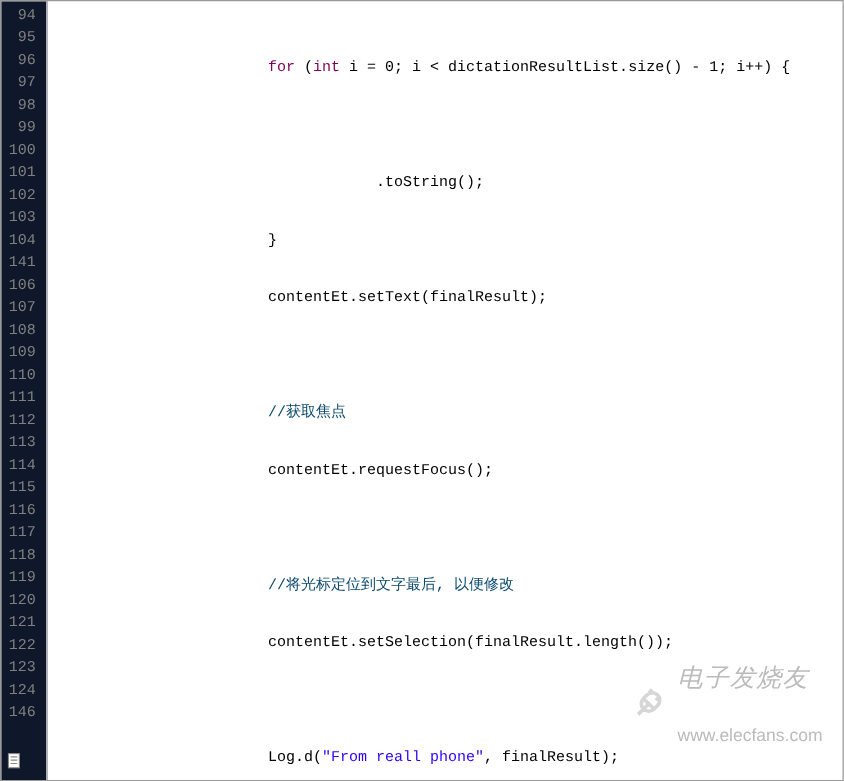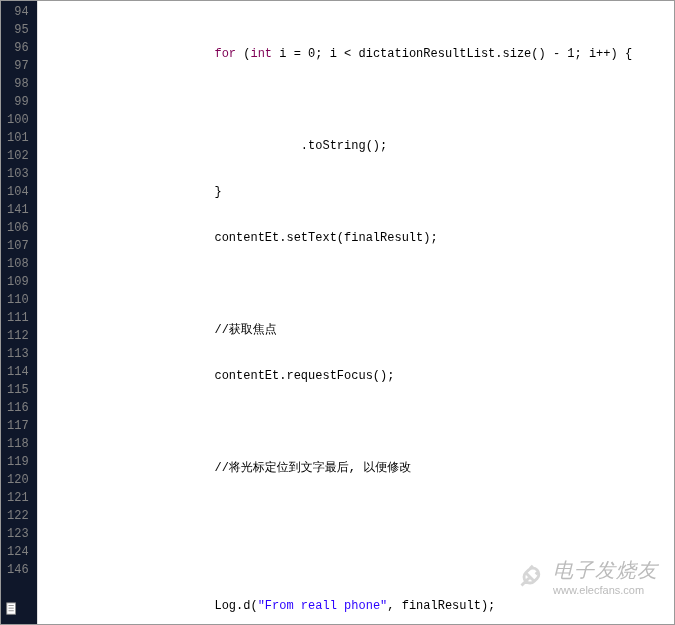--- a/index.html
+++ b/index.html
@@ -37,41 +37,42 @@
       padding-top: 2px;
       padding-left: 4px;
       white-space: pre;
       flex: 1;
     }
     .code-line {
       height: 18px;
       line-height: 18px;
     }
     .kw { color: #7f0055; font-weight: normal; }
-    .comment { color: #000000; }
+    .comment { color: #0c4a6e; }
     .string { color: #2a00ff; }
     .watermark {
       position: absolute;
       right: 16px;
       bottom: 28px;
       color: #bbb;
       font-family: sans-serif;
       font-size: 20px;
       font-style: italic;
       letter-spacing: 1px;
       pointer-events: none;
       display: flex;
       align-items: center;
       gap: 6px;
     }
     .watermark .small {
-      font-size: 11px;
+      font-size: 14px;
       font-style: normal;
       display: block;
       letter-spacing: 0;
+      margin-top: 24px;
     }
     .watermark svg { opacity: 0.6; }
     .bottom-icon {
       position: absolute;
       left: 4px;
       bottom: 4px;
     }
   </style>
 </head>
 <body>
@@ -116,21 +117,21 @@
     <div class="code-line"><span>                        </span><span class="kw">for</span><span> (</span><span class="kw">int</span><span> i = 0; i &lt; dictationResultList.size() - 1; i++) {</span></div>
     <div class="code-line"><span>                            </span></div>
     <div class="code-line"><span>                                    </span><span>.toString();</span></div>
     <div class="code-line"><span>                        </span><span>}</span></div>
     <div class="code-line"><span>                        </span><span>contentEt.setText(finalResult);</span></div>
     <div class="code-line"><span></span><span></span></div>
     <div class="code-line"><span>                        </span><span class="comment">//获取焦点</span></div>
     <div class="code-line"><span>                        </span><span>contentEt.requestFocus();</span></div>
     <div class="code-line"><span></span><span></span></div>
     <div class="code-line"><span>                        </span><span class="comment">//将光标定位到文字最后, 以便修改</span></div>
-    <div class="code-line"><span>                        </span></div>
+    <div class="code-line"><span>                        </span><span>contentEt.setSelection(finalResult.length());</span></div>
     <div class="code-line"><span></span><span></span></div>
     <div class="code-line"><span>                        </span><span>Log.d(</span><span class="string">"From reall phone"</span><span>, finalResult);</span></div>
     
     
     
     
     
     
     
     

